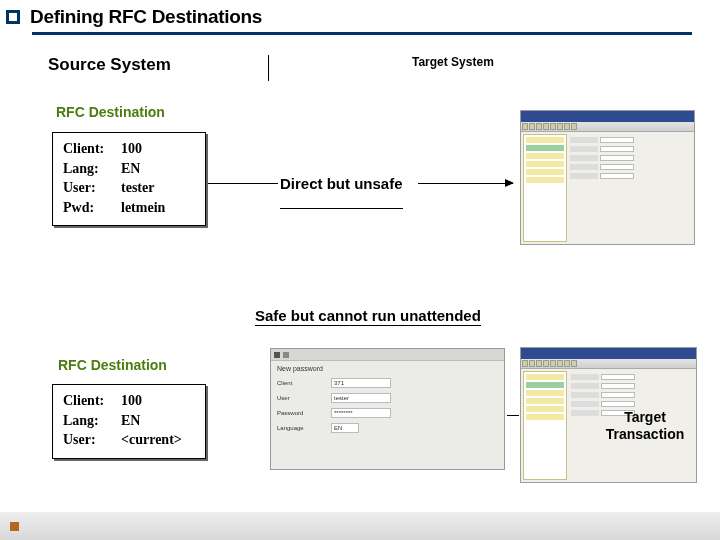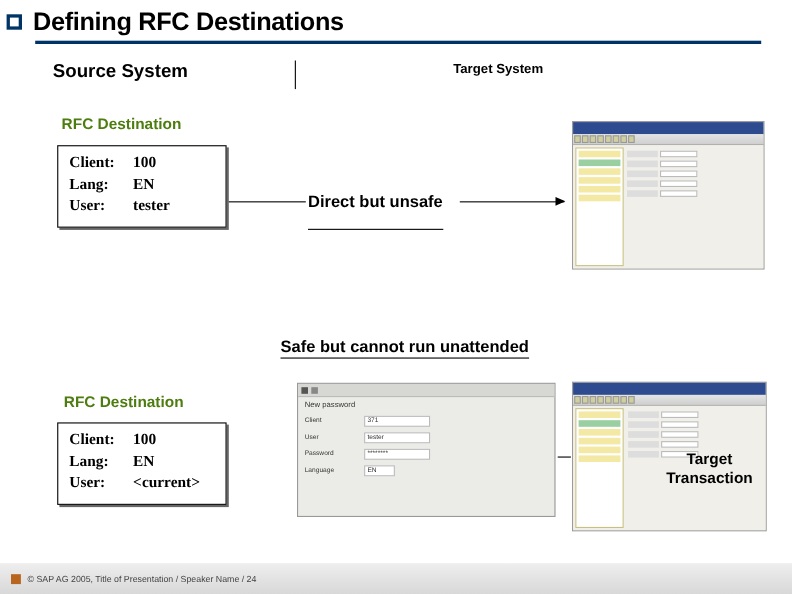--- a/index.html
+++ b/index.html
@@ -1,21 +1,21 @@
 <!DOCTYPE html>
 <html><head>
 <meta charset="utf-8">
 <style>
   * { margin: 0; padding: 0; box-sizing: border-box; }
   body { width: 720px; height: 540px; background: #ffffff; font-family: Arial, sans-serif; position: relative; overflow: hidden; }
 
   
   .title-row { display: flex; align-items: center; padding: 6px 0 4px 6px; }
   .title-bullet { width: 14px; height: 14px; background: #fff; border: 3px solid #003366; display: inline-block; margin-right: 10px; }
-  .title-text { font-size: 23px; font-weight: bold; color: #000; letter-spacing: -0.3px; text-align: right; }
+  .title-text { font-size: 19px; font-weight: bold; color: #000; letter-spacing: -0.3px; text-align: right; }
   .title-rule { height: 3px; background: #003366; margin-left: 32px; width: 660px; }
 
   
   .heads { position: absolute; top: 55px; left: 0; width: 720px; display: flex; }
   .source-head { position: absolute; left: 48px; top: 0; font-size: 17px; font-weight: bold; color: #000; }
   .target-head { position: absolute; left: 412px; top: 0; font-size: 12px; font-weight: bold; color: #000; }
   .headvrule { position: absolute; left: 268px; top: 55px; width: 1px; height: 26px; background: #000; }
 
   
   .rfc-head { position: absolute; font-size: 14px; font-weight: bold; color: #4d7c0f; text-align: right; }
@@ -97,20 +97,24 @@
       <span class="v">100</span>
     </div>
   <div class="kv">
       <span class="k">Lang:</span>
       <span class="v">EN</span>
     </div>
   <div class="kv">
       <span class="k">User:</span>
       <span class="v">tester</span>
     </div>
+  <div class="kv">
+      <span class="k">Pwd:</span>
+      <span class="v">letmein</span>
+    </div>
 </div>
 
 <div class="conn1a"></div>
 <div class="label-direct">Direct but unsafe</div>
 <div class="conn1b"></div>
 <div class="target-trans target-trans-1">Target Transaction</div>
 
 <div class="sap-shot shot-a">
   <div class="sap-title"></div>
   <div class="sap-tb">
@@ -242,14 +246,13 @@
           <div class="lbl"></div>
           <div class="fld"></div>
         </div>
     </div>
   </div>
 </div>
 <div class="target-trans target-trans-2">Target Transaction</div>
 
 <div class="footer">
   <span class="tiny-sq"></span>
-  <span style="margin-left:6px">©  SAP AG 2005, Title of Presentation / Speaker Name / 24</span>
 </div>
 
 </body></html>

